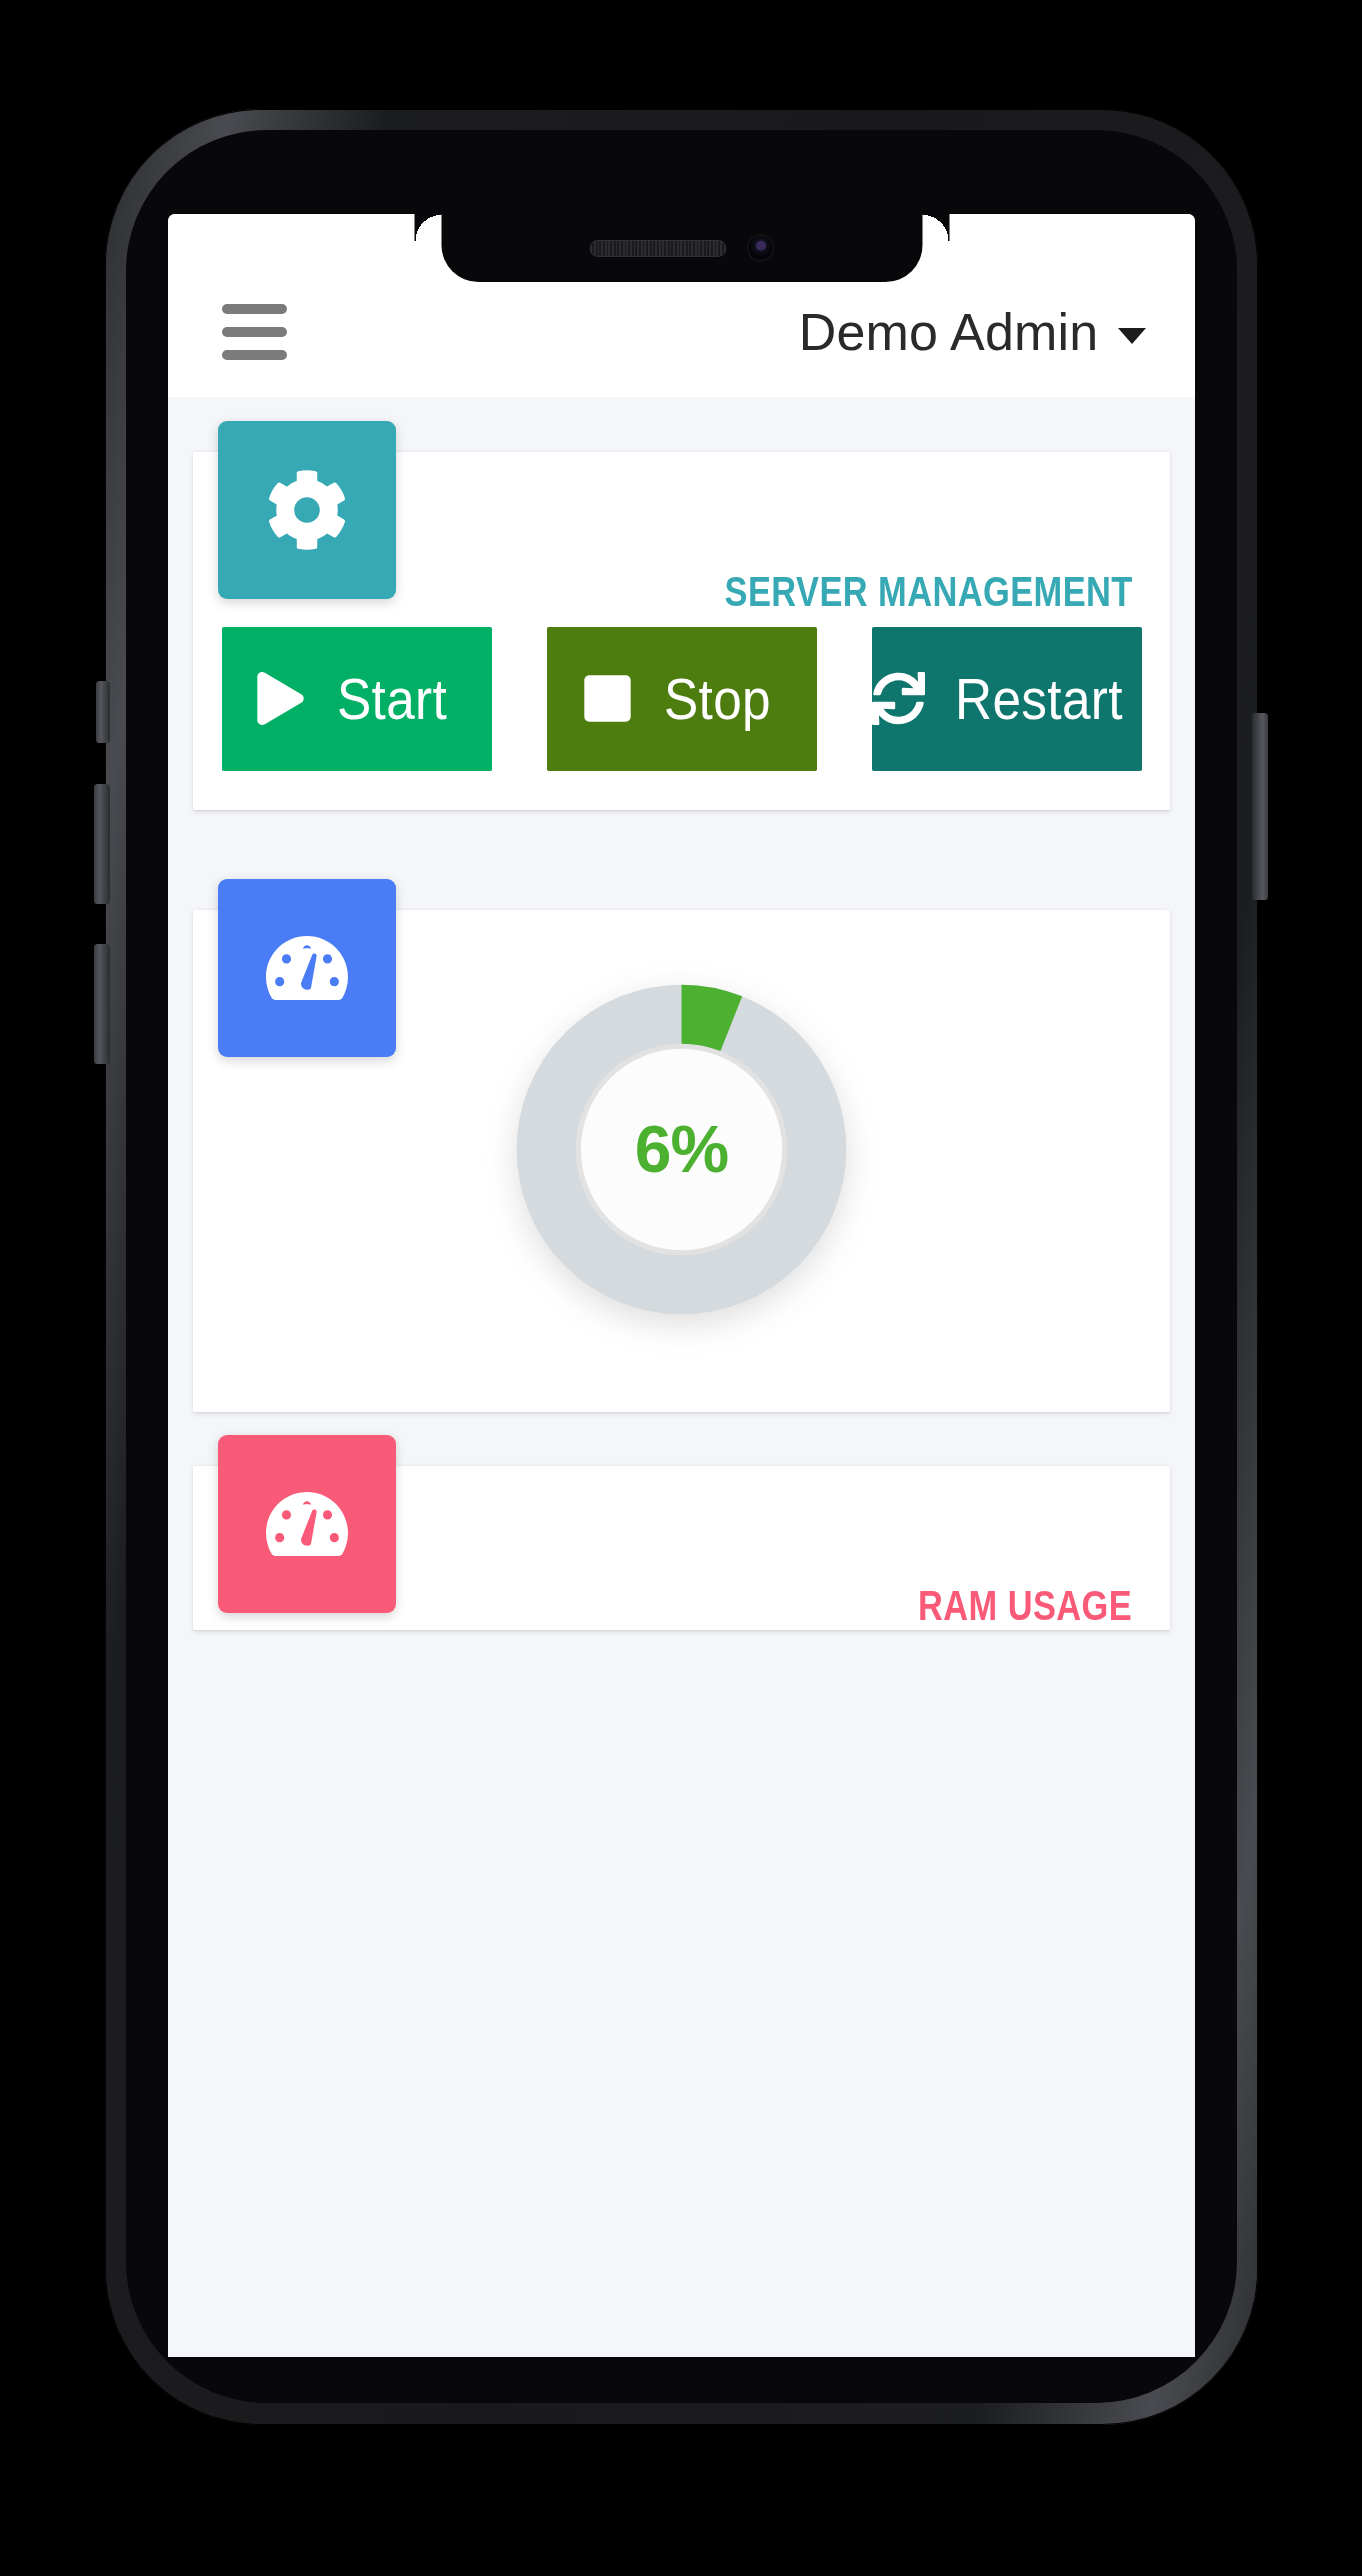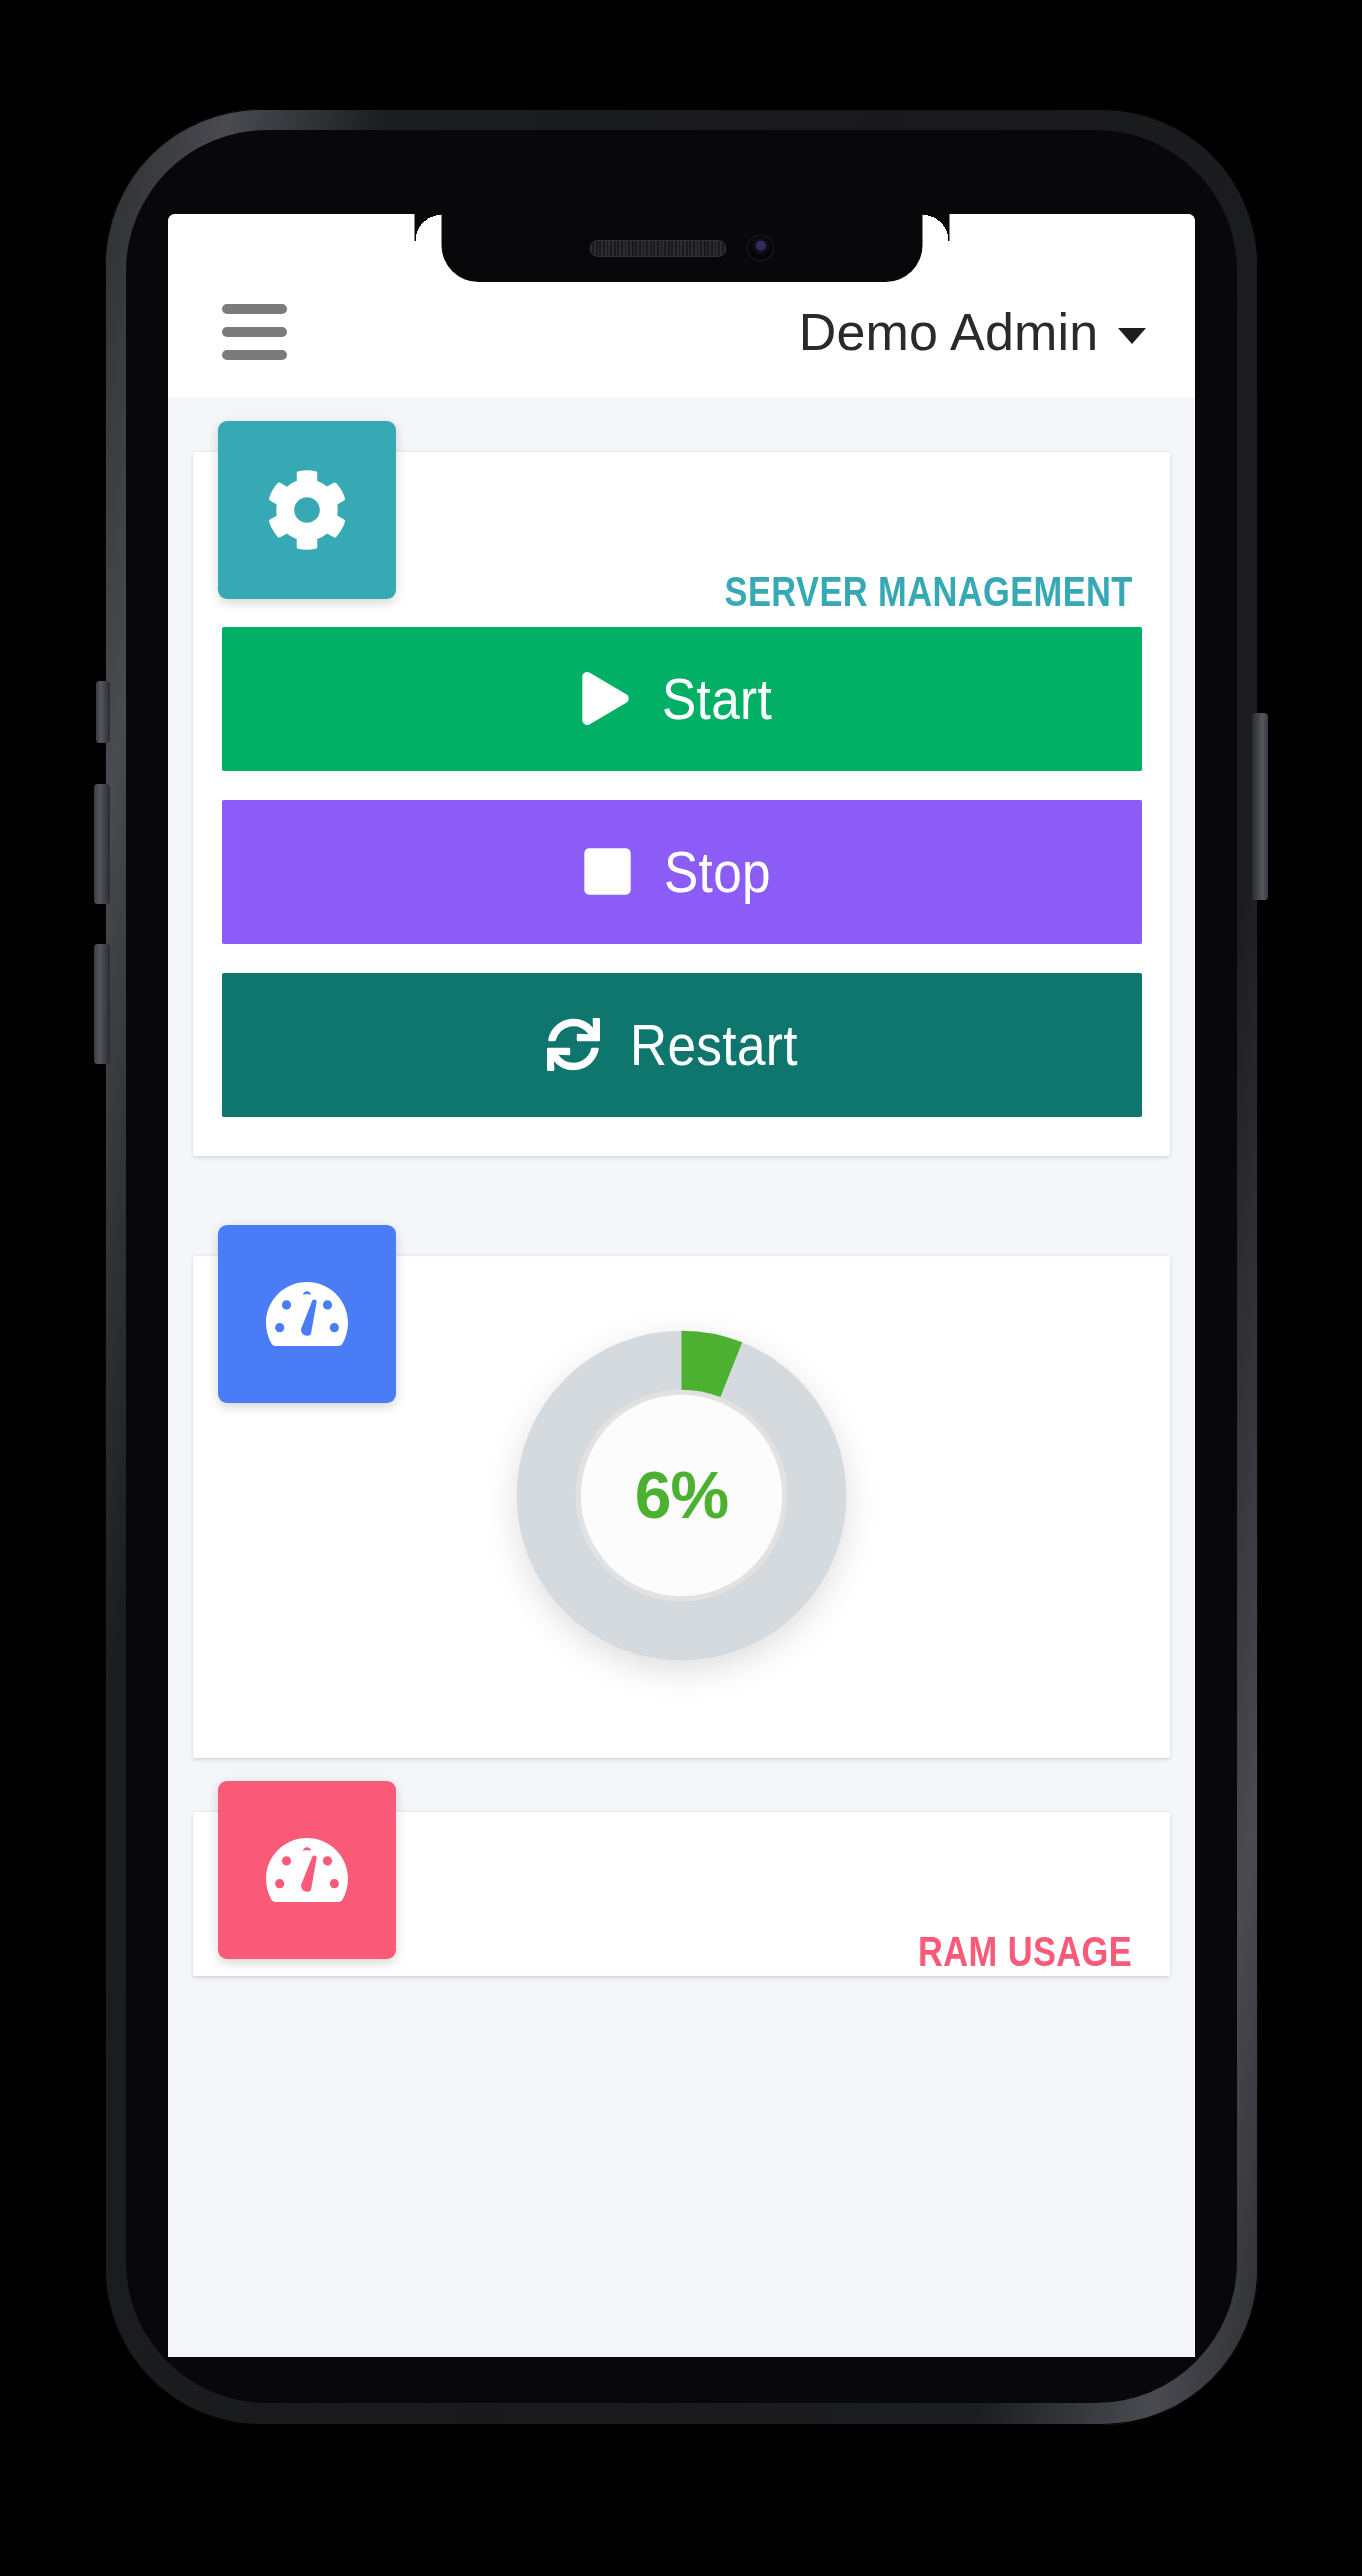--- a/index.html
+++ b/index.html
@@ -125,21 +125,21 @@
     left: 25px; top: -31px;
     width: 178px; height: 178px;
     border-radius: 9px;
     display: flex; align-items: center; justify-content: center;
     box-shadow: 0 3.6px 10.7px rgba(0,0,0,.16);
     z-index: 5;
   }
   .icon-tile svg { width: 82px; height: 82px; fill: #fff; }
 
   
-  .actions { display: flex; flex-direction: column; gap: 29px; margin-top: 10.7px; }
+  .actions { display: flex; flex-direction: row; gap: 55px; margin-top: 10.7px; }
   .btn {
     height: 144px; width: 100%;
     border: none; border-radius: 1.8px;
     color: #fff; cursor: pointer;
     display: flex; align-items: center; justify-content: center; gap: 30px;
     font-size: 57px;
     font-family: "Liberation Sans Narrow","Liberation Sans", sans-serif;
     letter-spacing: 0.4px;
   }
   .btn svg { width: 53px; height: 53px; fill: #fff; }
@@ -205,21 +205,21 @@
           </div>
           <div class="actions">
 
             <button class="btn" style="background:#02b065">
               <svg viewBox="0 0 448 512">
                 <path d="M424.4 214.7L72.4 6.6C43.8-10.3 0 6.1 0 47.9V464c0 37.5 40.7 60.1 72.4 41.3l352-208c31.4-18.5 31.5-64.1 0-82.6z"></path>
               </svg>
               <span class="label">Start</span>
             </button>
 
-            <button class="btn" style="background:#8b5cf6">
+            <button class="btn" style="background:#4d7c0f">
               <svg viewBox="0 0 448 512">
                 <path d="M400 32H48C21.5 32 0 53.5 0 80v352c0 26.5 21.5 48 48 48h352c26.5 0 48-21.5 48-48V80c0-26.5-21.5-48-48-48z"></path>
               </svg>
               <span class="label">Stop</span>
             </button>
 
             <button class="btn" style="background:#0f766e">
               <svg viewBox="0 0 512 512">
                 <path d="M440.65 12.57l4 82.77A247.16 247.16 0 0 0 255.83 8C134.73 8 33.91 94.92 12.29 209.82A12 12 0 0 0 24.09 224h49.05a12 12 0 0 0 11.67-9.26 175.91 175.91 0 0 1 317-56.94l-101.46-4.86a12 12 0 0 0-12.57 12v47.41a12 12 0 0 0 12 12H500a12 12 0 0 0 12-12V12a12 12 0 0 0-12-12h-47.37a12 12 0 0 0-11.98 12.57zM255.83 432a175.61 175.61 0 0 1-146-77.8l101.8 4.87a12 12 0 0 0 12.57-12v-47.4a12 12 0 0 0-12-12H12a12 12 0 0 0-12 12V500a12 12 0 0 0 12 12h47.35a12 12 0 0 0 12-12.57l-4.15-82.57A247.17 247.17 0 0 0 255.83 504c121.11 0 221.93-86.92 243.55-201.82a12 12 0 0 0-11.8-14.18h-49.05a12 12 0 0 0-11.67 9.26A175.86 175.86 0 0 1 255.83 432z"></path>
               </svg>

